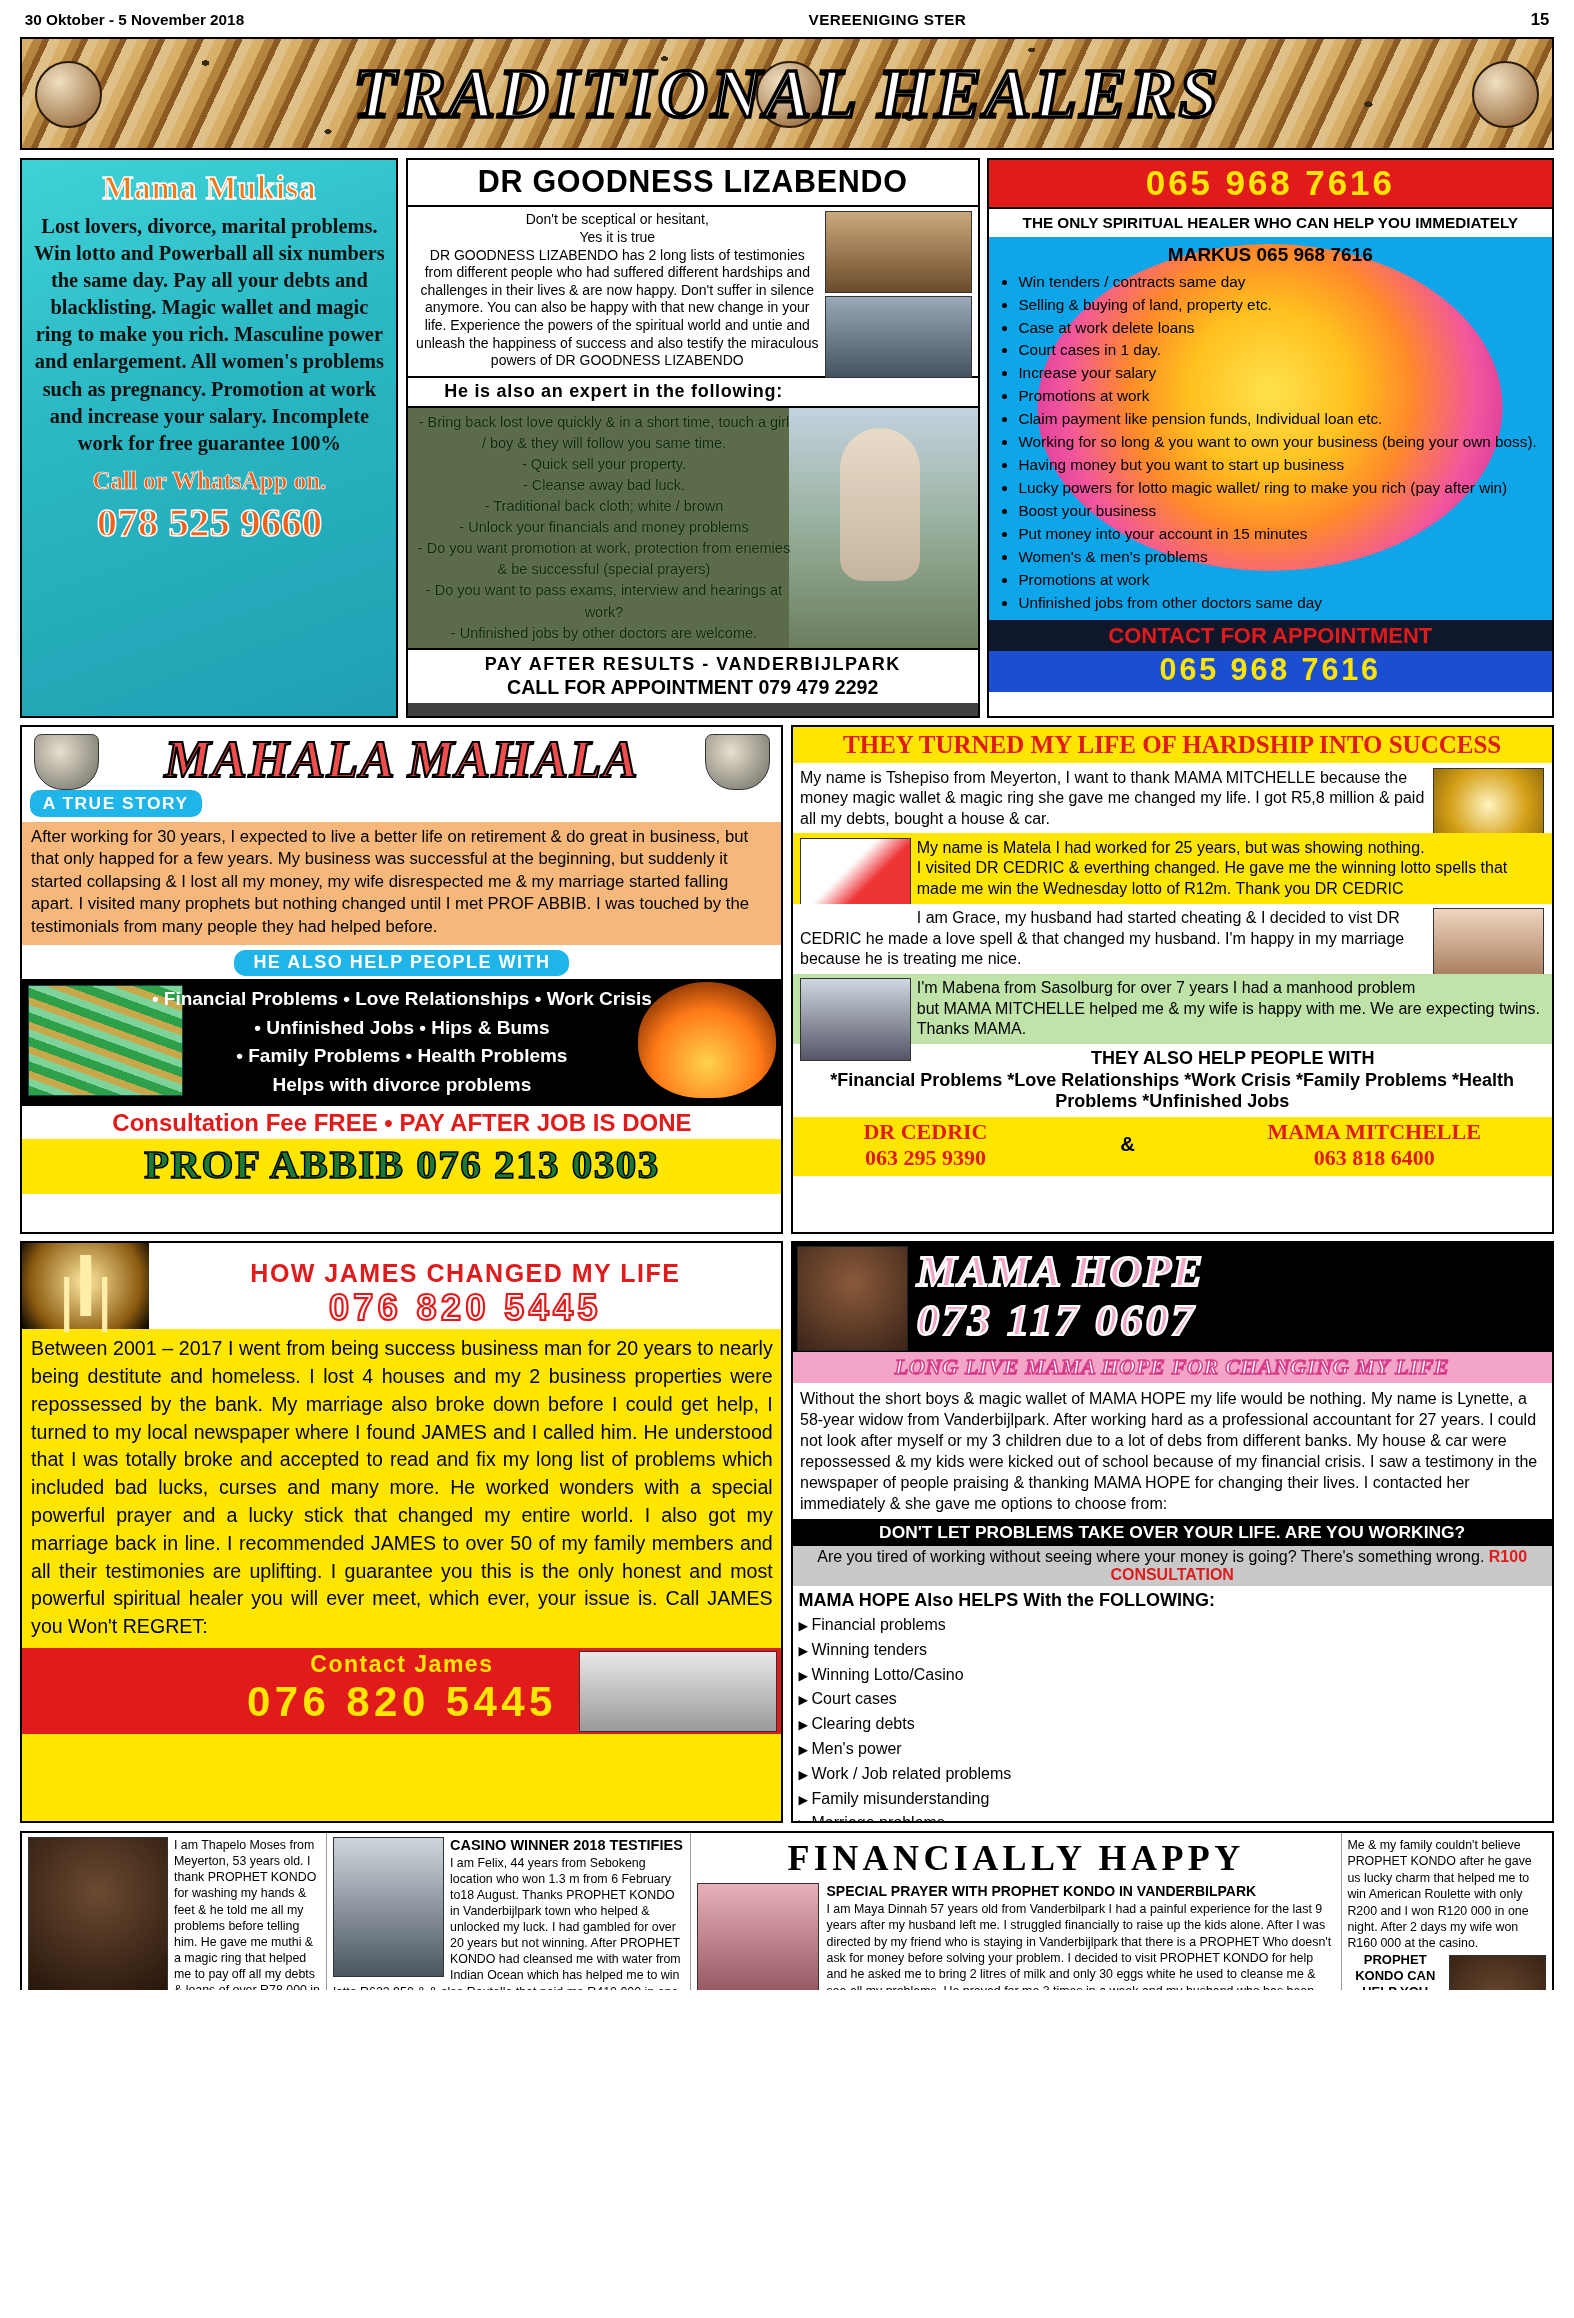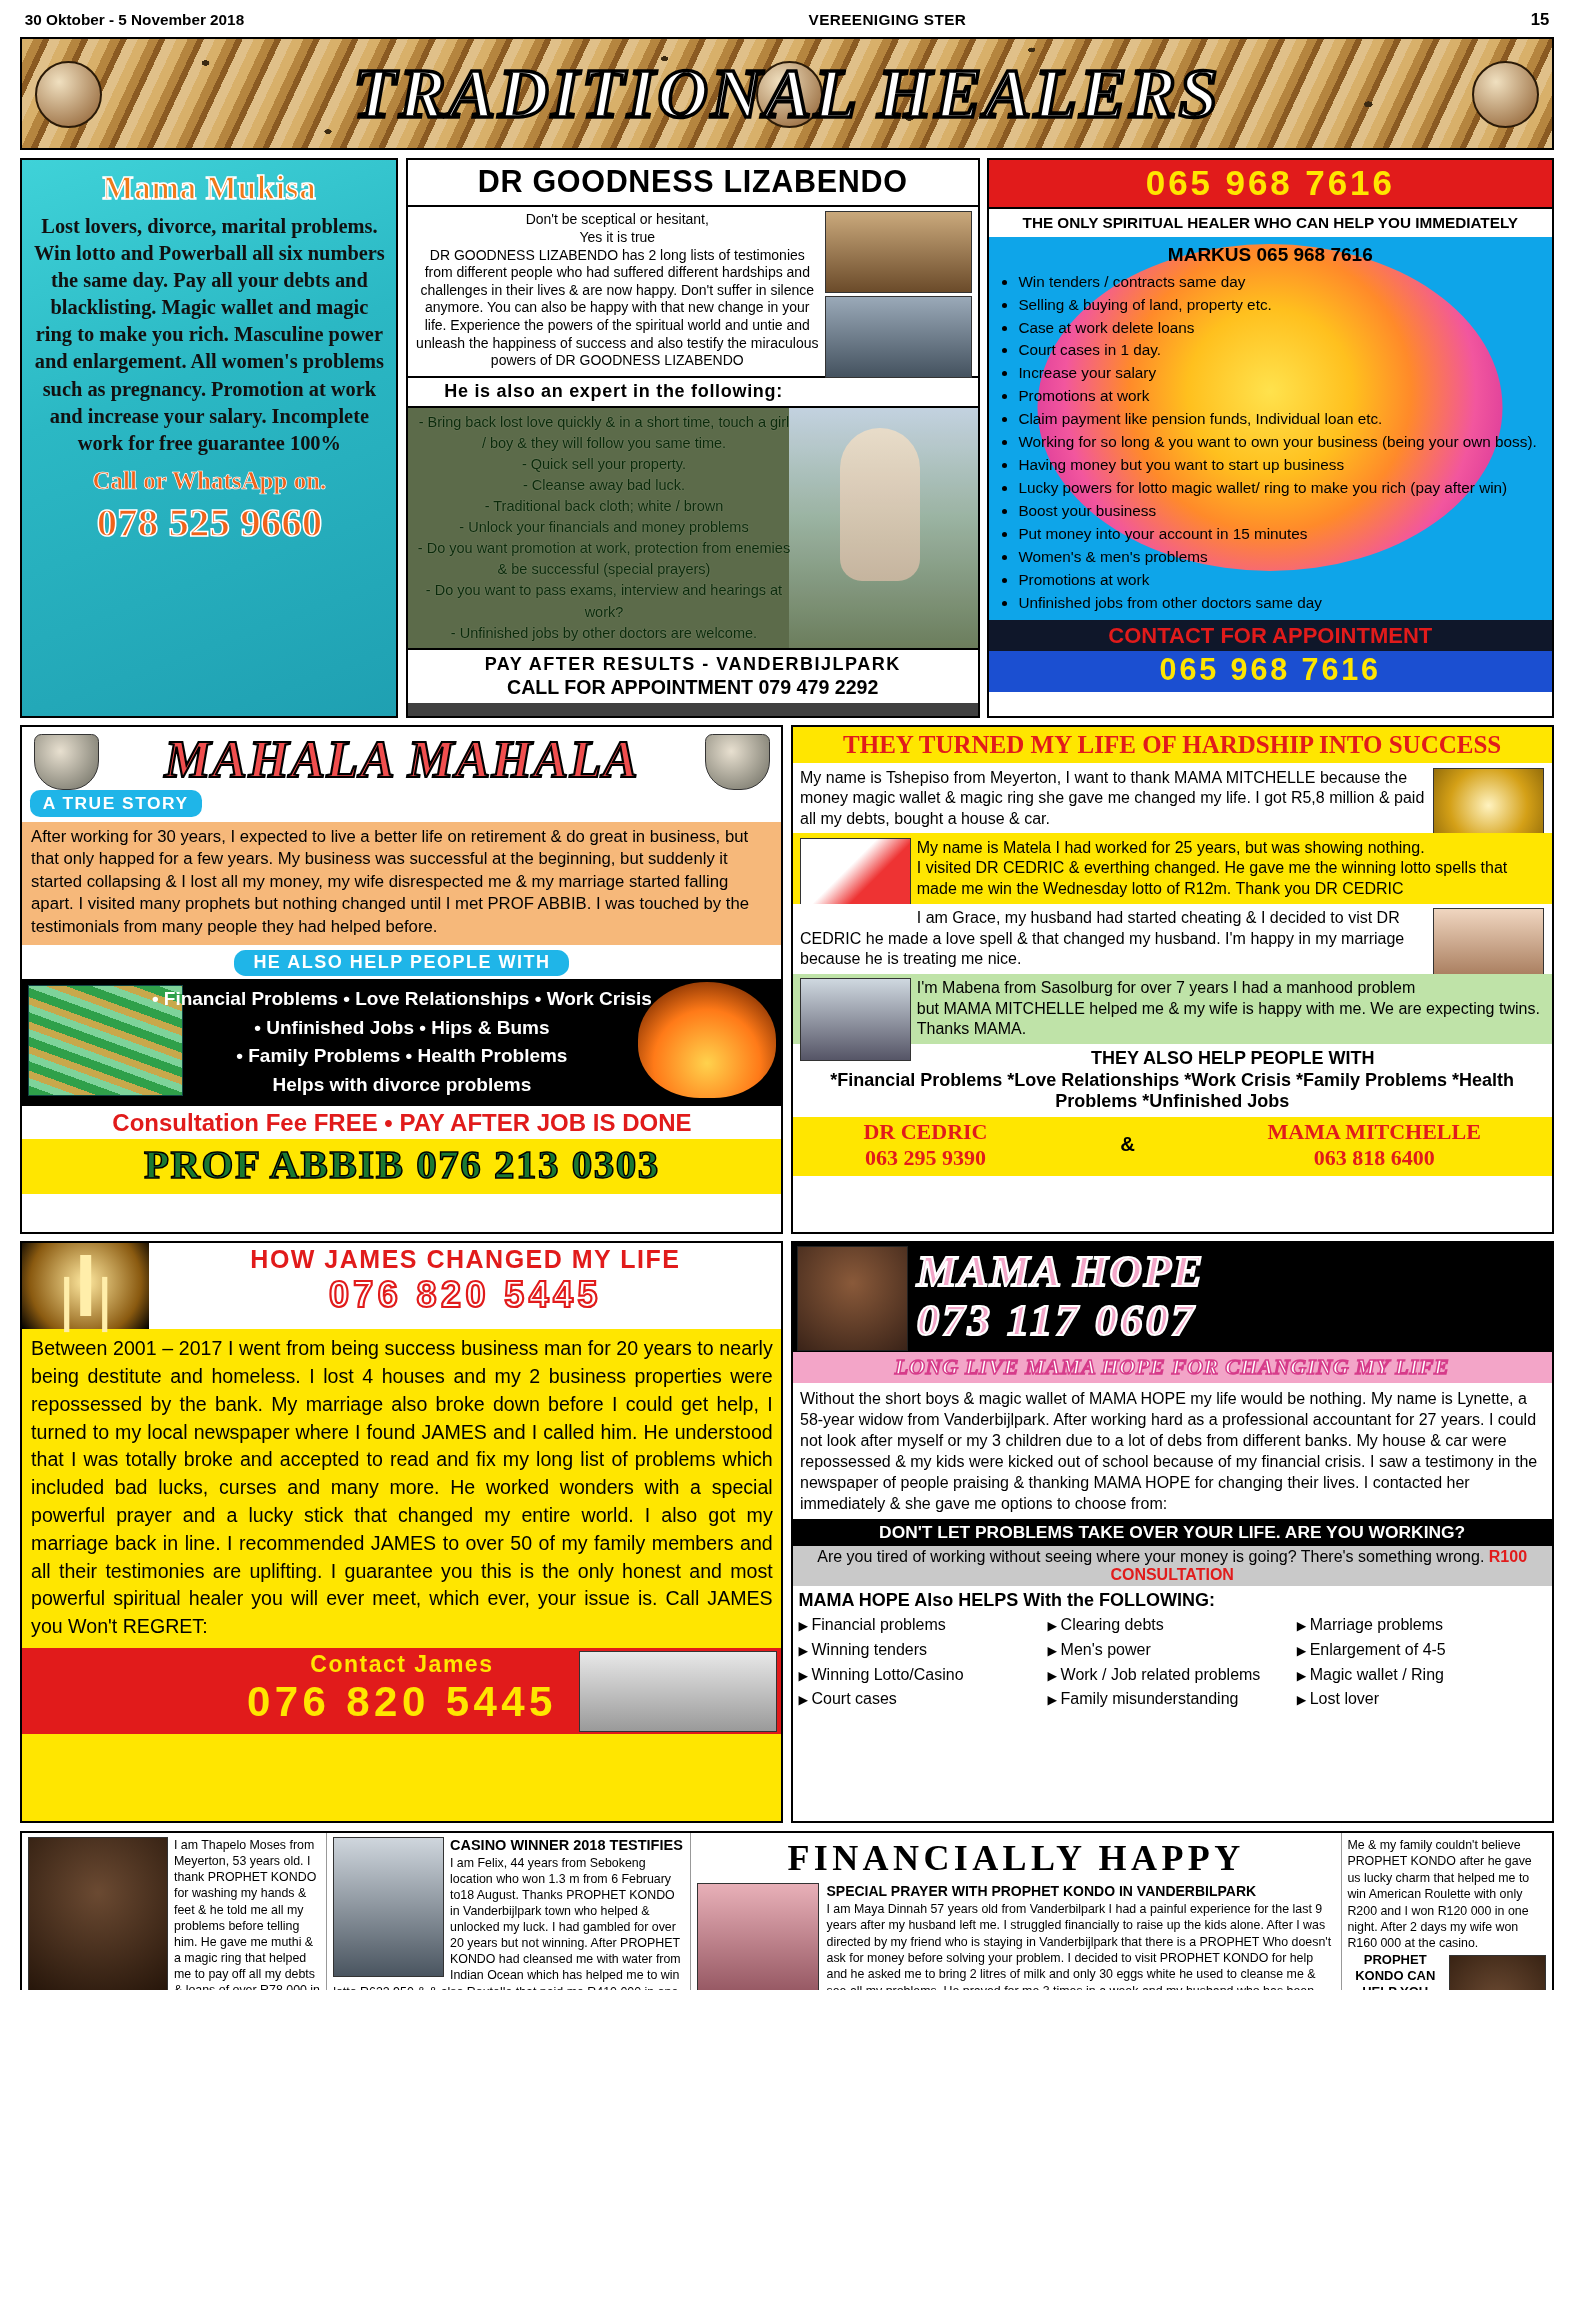--- a/index.html
+++ b/index.html
@@ -106,21 +106,21 @@
   .t-img.man{float:left;margin:0 5.8px 2.9px 0;background:linear-gradient(180deg,#cfd8e0,#556);}
   .turned .also{background:#fff;text-align:center;font-weight:bold;font-size:18px;padding:3.6px 2.9px 1.5px;}
   .turned .alsol{background:#fff;text-align:center;font-weight:bold;font-size:18px;padding:0 2.9px 4.4px;}
   .turned .names{background:#ffe600;display:flex;align-items:center;justify-content:space-around;padding:2.9px 4.4px 5.8px;}
   .turned .names .n{text-align:center;color:#e11b1b;font-family:"Liberation Serif",serif;font-weight:bold;font-size:22px;line-height:1.15;}
   .turned .names .amp{font-size:20.4px;font-weight:bold;color:#000;}
 
   
   .r3{height:582px;}
   .james{width:763px;background:#ffe600;box-sizing:border-box;}
-  .james .hdr{background:#fff;display:flex;align-items:flex-start;}
+  .james .hdr{background:#fff;display:flex;align-items:flex-end;}
   .james .hdr .cross{width:127px;height:86px;background:radial-gradient(circle at 50% 45%,#ffe9a0,#8a5a10 70%,#000 100%);position:relative;}
   .james .hdr .cross::after{content:"";position:absolute;left:50%;top:11.6px;transform:translateX(-50%);width:11.6px;height:61px;background:#ffeeaa;box-shadow:-19px 19px 0 -2.9px #ffeeaa,19px 19px 0 -2.9px #ffeeaa;}
   .james .hdr .t{flex:1;text-align:center;}
   .james .hdr .t1{color:#e11b1b;font-weight:bold;font-size:25px;letter-spacing:1.5px;line-height:1.1;padding-top:2.9px;}
   .james .hdr .t2{font-weight:bold;font-size:36px;letter-spacing:4.4px;color:#fff;-webkit-text-stroke:2.2px #e11b1b;}
   .james .body{font-size:19.6px;line-height:1.42;padding:5.8px 8.7px 2.9px;text-align:justify;}
   .james .foot{position:relative;background:#e11b1b;margin-top:4.4px;height:86px;}
   .james .foot .group{position:absolute;right:4.4px;top:2.9px;width:196px;height:79px;background:linear-gradient(180deg,#e8e8e8,#9a9a9a);border:1.5px solid #333;}
   .james .foot .c1{text-align:center;color:#ffe600;font-weight:bold;font-size:23px;letter-spacing:1.5px;padding-top:2.9px;}
   .james .foot .c2{text-align:center;color:#ffe600;font-weight:bold;font-size:42px;letter-spacing:4.4px;}
@@ -129,21 +129,21 @@
   .hope .hdr{position:relative;background:#000;height:109px;}
   .hope .hdr .face{position:absolute;left:4.4px;top:2.9px;width:109px;height:103px;background:radial-gradient(circle at 50% 35%,#8a5a3a,#3a2318);border:1.5px solid #222;}
   .hope .hdr .t1{position:absolute;left:124px;top:1.5px;font-family:"Liberation Serif",serif;font-style:italic;font-weight:bold;font-size:45px;color:#f3a5c8;-webkit-text-stroke:2.2px #fff;letter-spacing:1.5px;}
   .hope .hdr .t2{position:absolute;left:124px;top:51px;font-family:"Liberation Serif",serif;font-style:italic;font-weight:bold;font-size:45px;color:#f3a5c8;-webkit-text-stroke:2.2px #fff;letter-spacing:2.9px;}
   .hope .bar{background:#f3a5c8;text-align:center;font-family:"Liberation Serif",serif;font-style:italic;font-weight:bold;font-size:22px;color:#fff;-webkit-text-stroke:1.5px #d63b8a;letter-spacing:0.7px;padding:1.5px 0 3.6px;}
   .hope .body{font-size:16px;line-height:1.32;padding:4.4px 7.3px;}
   .hope .cta1{background:#000;color:#fff;text-align:center;font-weight:bold;font-size:17.4px;padding:2.9px 4.4px;}
   .hope .cta2{background:#c9c9c9;text-align:center;font-size:16px;padding:2.2px 4.4px;}
   .hope .cta2 .r{color:#e11b1b;font-weight:bold;}
   .hope .alsoh{font-weight:bold;font-size:18px;padding:4.4px 5.8px 1.5px;}
-  .hope .cols{display:flex;font-size:16px;line-height:1.55;padding:0 5.8px 5.8px;}
+  .hope .cols{display:flex;font-size:16px;line-height:1.55;padding:0 5.8px 5.8px;flex-direction:column;}
   .hope .cols ul{list-style:none;margin:0;padding:0;flex:1;}
   .hope .cols li::before{content:"\25B6  ";font-size:12.4px;}
 
   
   .r4{height:378px;}
   .kondo{width:100%;background:#fff;display:flex;box-sizing:border-box;}
   .kondo .c{padding:4.4px 5.8px;box-sizing:border-box;}
   .k1{width:305px;border-right:0.7px solid #999;}
   .k1 .ph{width:138px;height:156px;float:left;margin:0 5.8px 2.9px 0;background:radial-gradient(circle at 50% 35%,#6b4a32,#241409);border:0.7px solid #333;}
   .k1 .txt{font-size:12.4px;line-height:1.3;}

